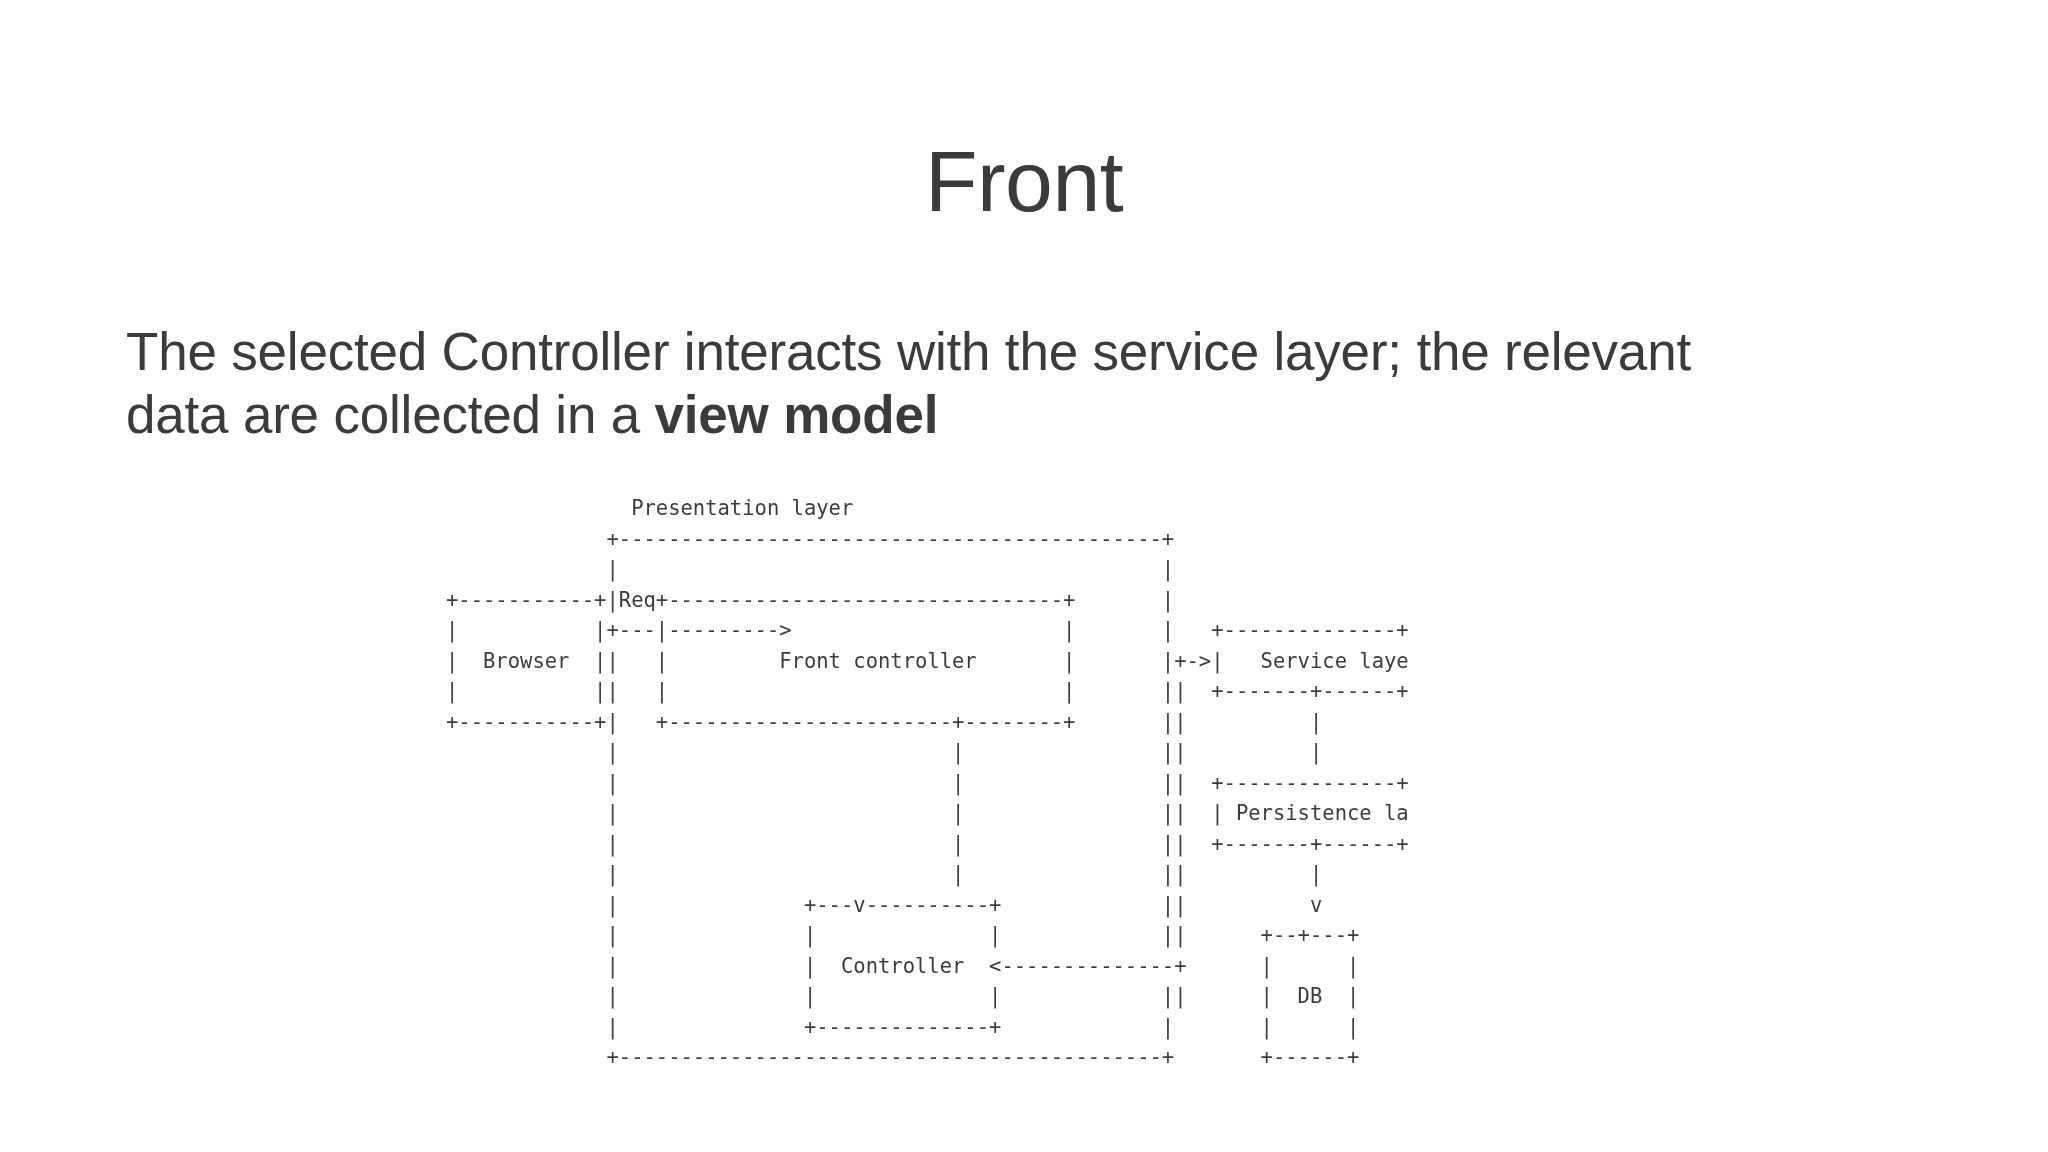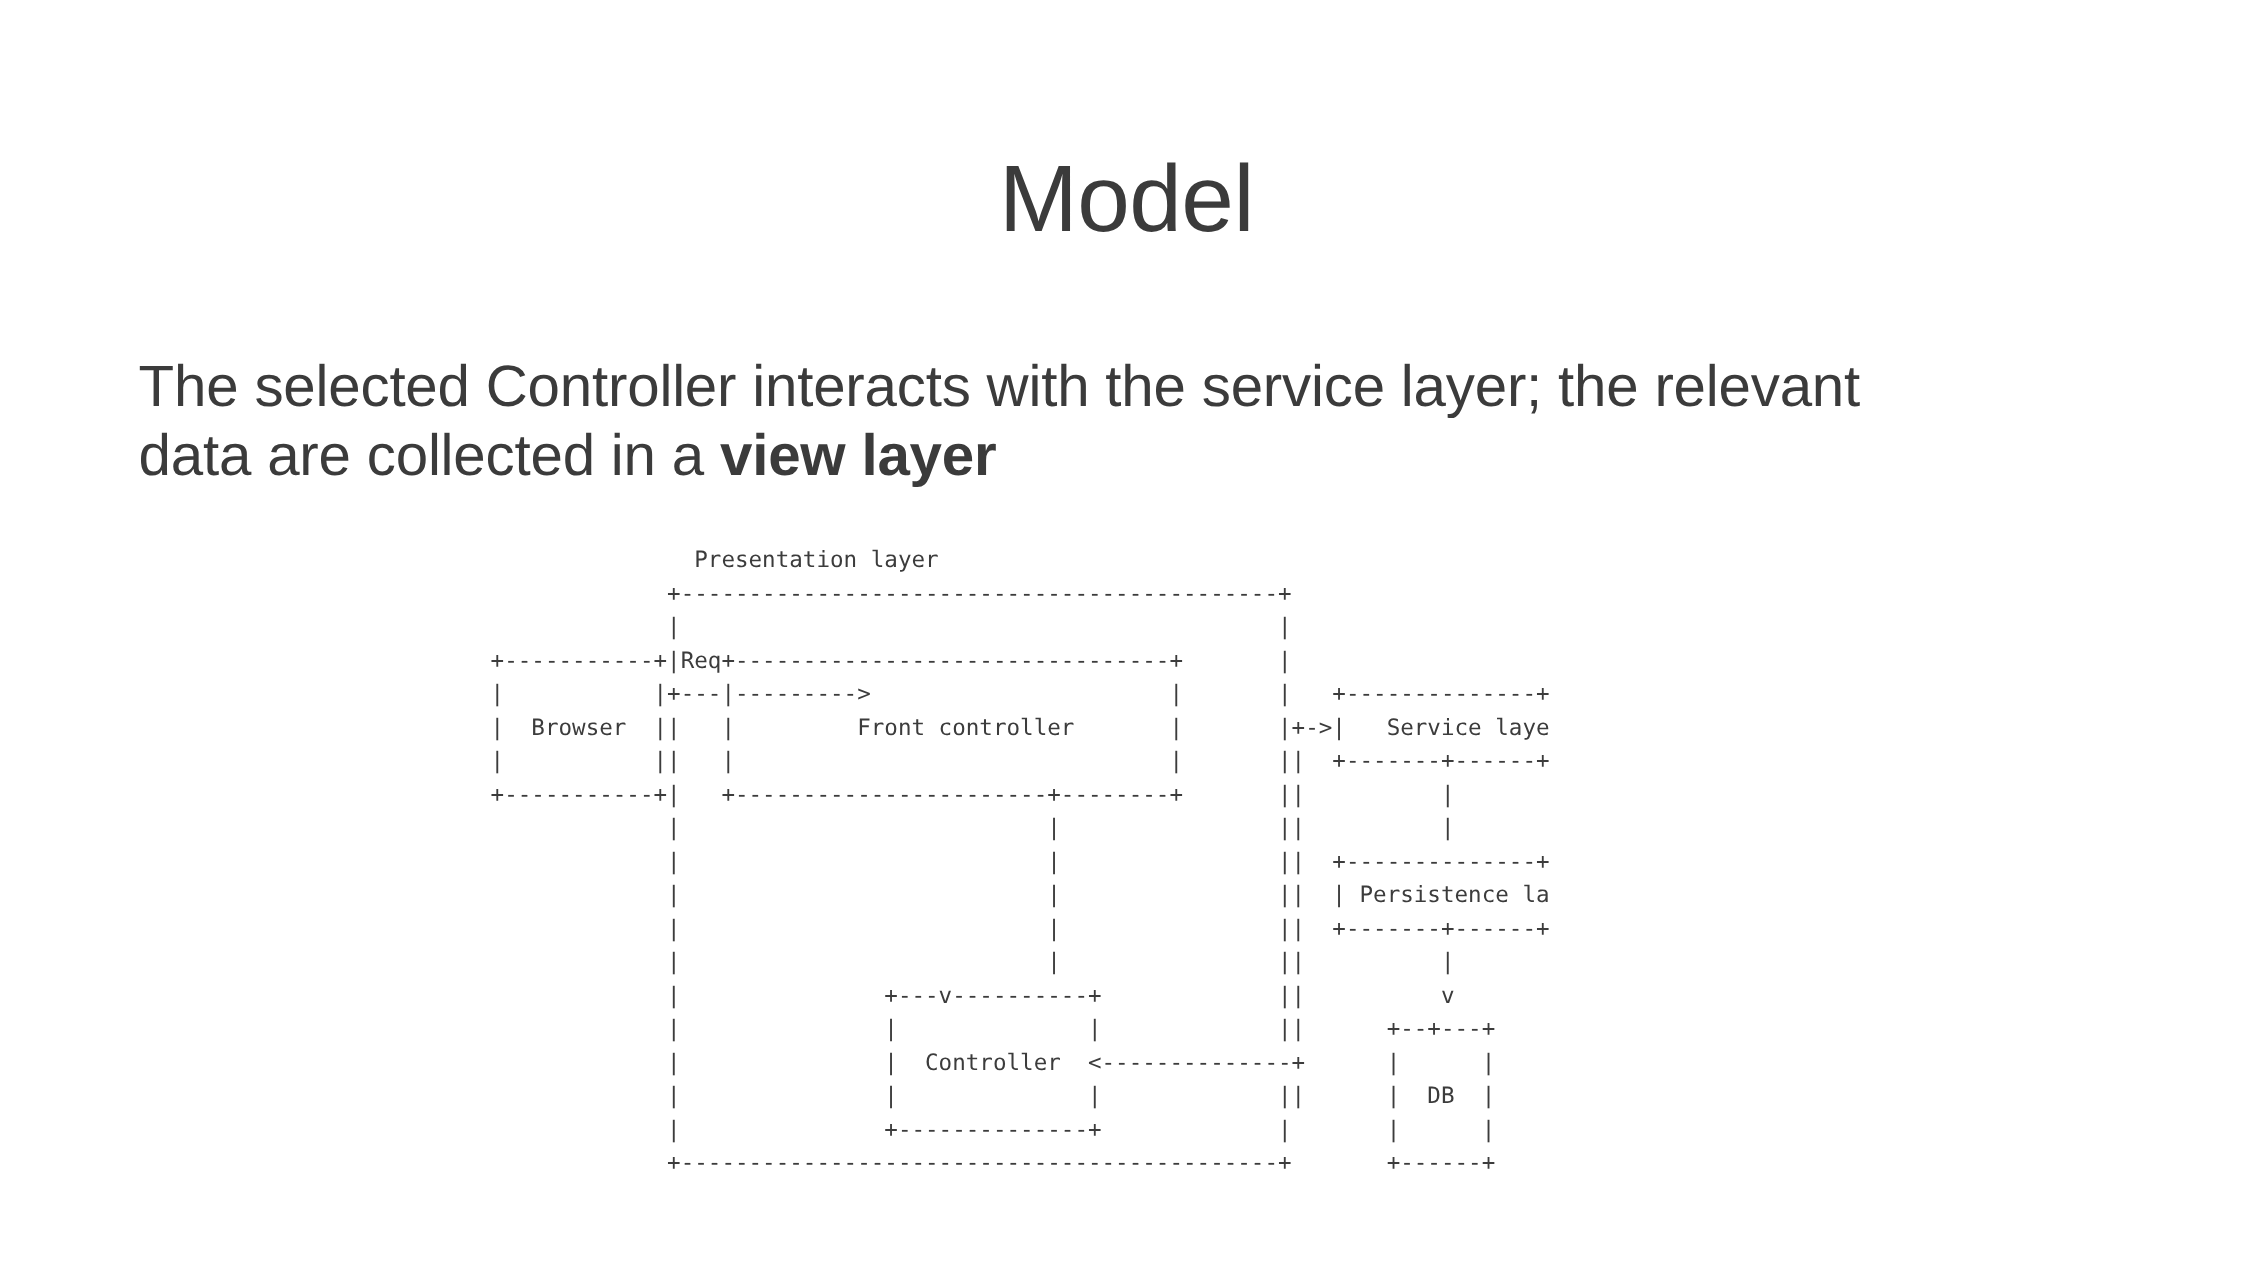--- a/index.html
+++ b/index.html
@@ -64,23 +64,23 @@
     letter-spacing: 0px;
     margin: 6px;
     tab-size: 4;
   }
 </style>
 </head>
 <body>
 
 <div class="slide">
 
-  <h1 class="slide-title">Model</h1>
+  <h1 class="slide-title">Front</h1>
 
-  <p class="slide-body"><span>The selected Controller interacts with the service layer; the relevant data are collected in a </span><span class="em">view layer</span></p>
+  <p class="slide-body"><span>The selected Controller interacts with the service layer; the relevant data are collected in a </span><span class="em">view model</span></p>
 
   <pre class="ascii-diagram">               Presentation layer
              +--------------------------------------------+
              |                                            |
 +-----------+|Req+--------------------------------+       |
 |           |+---|---------&gt;                      |       |   +--------------+
 |  Browser  ||   |         Front controller       |       |+-&gt;|   Service laye
 |           ||   |                                |       ||  +-------+------+
 +-----------+|   +-----------------------+--------+       ||          |
              |                           |                ||          |

